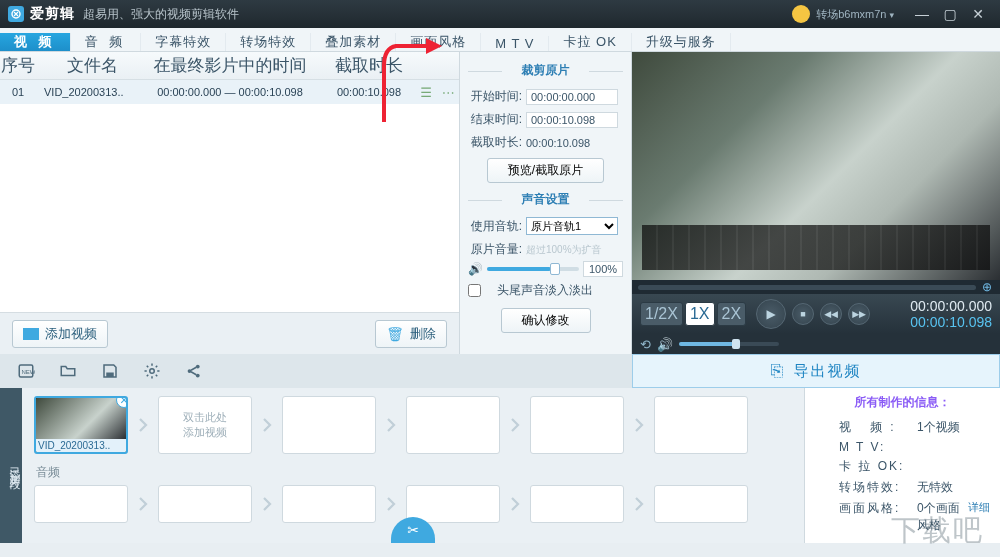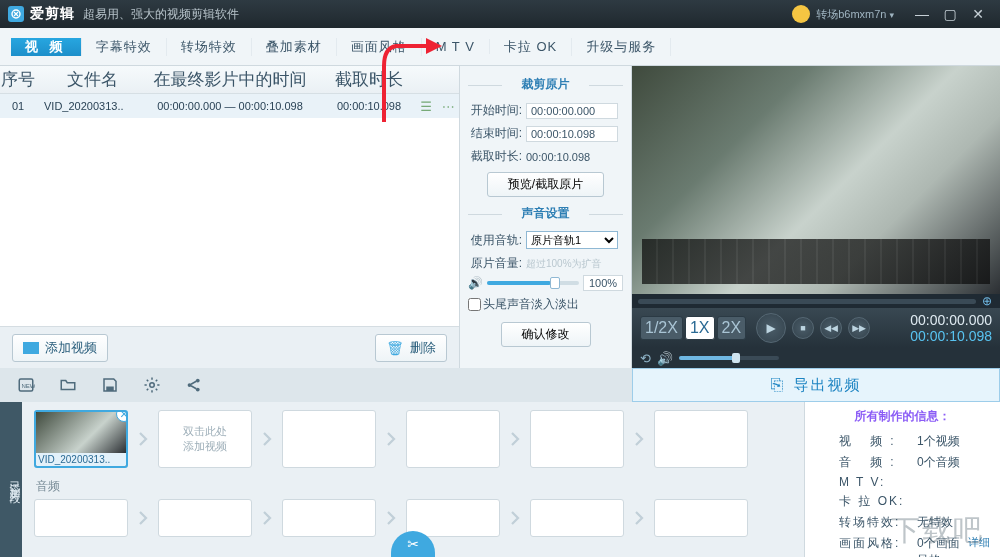--- a/index.html
+++ b/index.html
@@ -9,21 +9,21 @@
 .titlebar .logo { width: 16px; height: 16px; background: #3fa9e0; border-radius: 3px; margin-right: 6px; display:flex; align-items:center; justify-content:center; }
 .titlebar .logo svg { width:10px; height:10px; fill:#fff; }
 .titlebar .appname { color:#fff; font-size:14px; font-weight:bold; margin-right:8px; letter-spacing:1px; }
 .titlebar .slogan { color:#b7c3ca; font-size:12px; }
 .titlebar .spacer { flex:1; }
 .titlebar .avatar { width:18px; height:18px; border-radius:50%; background:#f5c542; margin-right:6px; }
 .titlebar .user-link { color:#9fb4c0; font-size:11px; margin-right:14px; }
 .titlebar .user-link:after { content:"▾"; font-size:9px; margin-left:3px; }
 .titlebar .winbtn { width:28px; height:20px; display:flex; align-items:center; justify-content:center; color:#c6d0d6; font-size:14px; cursor:pointer; }
 
-.tabs { height: 38px; background: #f0f5f8; display: flex; align-items:center; border-bottom:1px solid #cfd9df;padding-left:11px; }
+.tabs { height: 24px; background: #f0f5f8; display: flex; align-items:flex-end; border-bottom:1px solid #cfd9df; }
 .tabs .tab { padding: 0 14px; display:flex; align-items:center; font-size:13px; color:#3b5568; letter-spacing:4px; border-right:1px solid #e3eaef; cursor:pointer; }
 .tabs .tab.active { background: linear-gradient(#27a6e0,#1d8fca); color:#fff; font-weight:bold; }
 .tabs .tab.narrow { letter-spacing:1px; }
 
 .maingrid { display:flex; height: 302px; }
 .left { width:460px; display:flex; flex-direction:column; border-right:1px solid #cfd9df; background:#fff; }
 .thead { height:28px; display:flex; align-items:center; background:linear-gradient(#f6fafc,#eaf0f4); border-bottom:1px solid #d6dfe4; font-size:17px; color:#3b5568; }
 .thead span { text-align:center; }
 .col-no { width:36px; }
 .col-file { width:105px; text-align:left; padding-left:8px; }
@@ -51,21 +51,21 @@
 .mid .row label { width:54px; text-align:right; }
 .mid .row .val { font-size:11px; border:1px solid #cfd9df; background:#fff; padding:1px 4px; width:92px; }
 .mid .row .txt { font-size:11px; color:#3b5568; }
 .mid .centerbtn { margin:4px auto; padding:3px 20px; border:1px solid #b8c8d2; background:linear-gradient(#fff,#eef4f7); border-radius:3px; font-size:12px; cursor:pointer; }
 .mid select { border:1px solid #8fb8d4; background:#fff; font-size:11px; width:92px; height:18px; }
 .mid .volrow { display:flex; align-items:center; gap:4px; }
 .mid .sliderwrap { flex:1; height:4px; background:#d0dde4; border-radius:2px; position:relative; }
 .mid .sliderwrap .fill { position:absolute; left:0; top:0; bottom:0; background:#3fa9e0; width:70%; border-radius:2px; }
 .mid .sliderwrap .knob { position:absolute; left:68%; top:-4px; width:10px; height:12px; background:#fff; border:1px solid #8fb8d4; border-radius:2px; }
 .mid .pctbox { width:40px; border:1px solid #cfd9df; background:#fff; font-size:11px; text-align:center; padding:1px 0; }
-.mid .chk { display:flex; align-items:center; gap:2px; font-size:12px; margin:5px 0; }
+.mid .chk { display:flex; align-items:center; gap:16px; font-size:12px; margin:5px 0; }
 .mid .chk input { width:13px; height:13px; }
 
 .right { flex:1; background:#1e1e1e; display:flex; flex-direction:column; }
 .preview { flex:1; background:linear-gradient(135deg,#3f4a3d 0%, #6a7b70 30%, #c8d2cc 55%, #aeb8b2 70%, #2b2f33 100%); position:relative; }
 .preview:after { content:""; position:absolute; bottom:10px; left:10px; right:10px; height:45px; background:repeating-linear-gradient(90deg,#0a0a0a 0 14px,#1a1a1a 14px 16px); opacity:.7; }
 .progress { height:14px; background:#1f2a33; display:flex; align-items:center; padding:0 6px; gap:4px; }
 .progress .bar { flex:1; height:5px; background:#3a4a56; border-radius:3px; }
 .progress .plus { width:14px; height:14px; color:#6fb7e2; text-align:center; line-height:14px; font-size:12px; cursor:pointer; }
 .controls { height:40px; background:linear-gradient(#394852,#25313a); display:flex; align-items:center; padding:0 8px; gap:6px; }
 .speedbtns { display:flex; gap:2px; margin-right:4px; }
@@ -133,20 +133,21 @@
   <span class="spacer"></span>
   <span class="avatar"></span>
   <span class="user-link">转场b6mxm7n</span>
   <span class="winbtn">—</span>
   <span class="winbtn">▢</span>
   <span class="winbtn">✕</span>
 </div>
 
 <div class="tabs">
   <div class="tab active">视  频</div>
+  <div class="tab">音  频</div>
   <div class="tab narrow">字幕特效</div>
   <div class="tab narrow">转场特效</div>
   <div class="tab narrow">叠加素材</div>
   <div class="tab narrow">画面风格</div>
   <div class="tab narrow">M T V</div>
   <div class="tab narrow">卡拉 OK</div>
   <div class="tab narrow">升级与服务</div>
 </div>
 
 <div class="maingrid">
@@ -351,24 +352,20 @@
     </div>
     <div class="scissors">✂</div>
   </div>
   <div class="infopanel">
     <div class="ptitle">所有制作的信息：</div>
     <div class="irow">
         <span class="k wide">视    频:</span>
         <span class="v">1个视频</span>
       </div>
     <div class="irow">
-        <span class="k wide">音    频:</span>
-        <span class="v">0个音频</span>
-      </div>
-    <div class="irow">
         <span class="k">M  T  V:</span>
         <span class="v"></span>
       </div>
     <div class="irow">
         <span class="k">卡 拉 OK:</span>
         <span class="v"></span>
       </div>
     <div class="irow">
         <span class="k">转场特效:</span>
         <span class="v">无特效</span>

